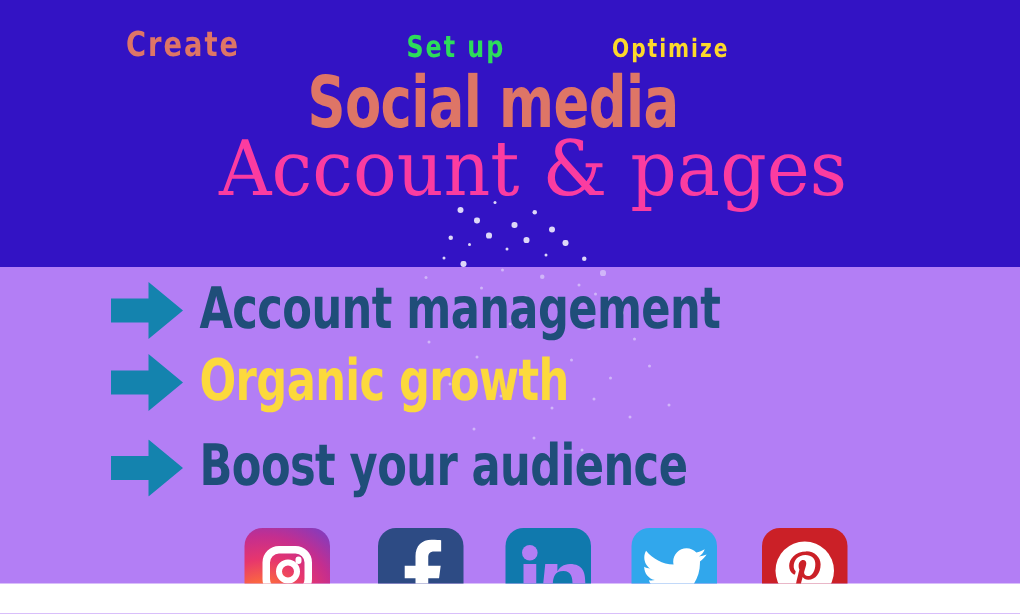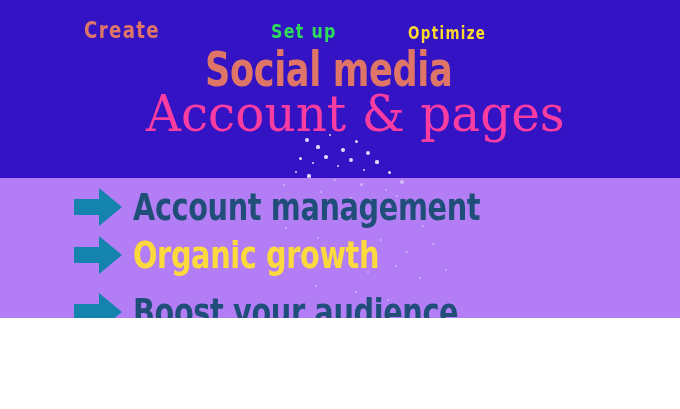--- a/index.html
+++ b/index.html
@@ -4,21 +4,21 @@
 <title>Social Media Services Banner</title>
 <style>
   html, body {
     margin: 0;
     padding: 0;
     background: #ffffff;
   }
   #banner {
     position: relative;
     width: 680px;
-    height: 318px;
+    height: 389px;
     overflow: hidden;
     font-family: "DejaVu Sans", sans-serif;
     user-select: none;
   }
 
   
   #top-band {
     position: absolute;
     left: 0; top: 0;
     width: 680px;

